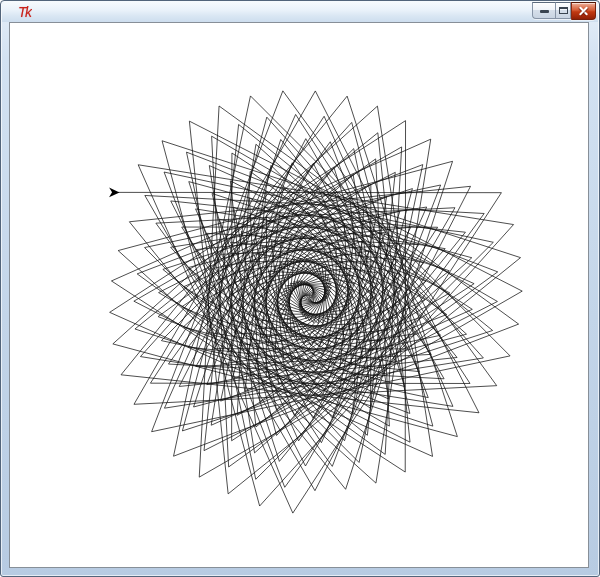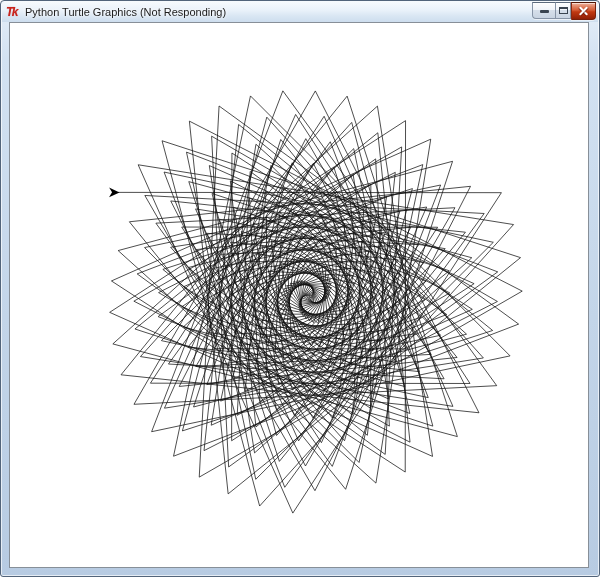--- a/index.html
+++ b/index.html
@@ -16,23 +16,23 @@
     box-shadow:inset 0 0 0 1px rgba(255,255,255,0.65);
     box-sizing:border-box;
   }
   .titlebar{
     position:absolute;top:1px;left:1px;right:1px;height:20px;
     background:linear-gradient(180deg,#f6fafd 0%,#eaf2fa 40%,#d9e6f3 70%,#cdddee 100%);
     border-radius:3px 3px 0 0;
     display:flex;align-items:center;
   }
   .tkicon{
-    margin-left:4px;width:14px;height:13px;flex:0 0 auto;
-    color:#c8231c;font-weight:bold;font-style:italic;
-    font-size:12px;line-height:13px;letter-spacing:-1.5px;
+    margin-left:16px;width:14px;height:13px;flex:0 0 auto;
+    color:#c8231c;font-weight:normal;font-style:italic;
+    font-size:14px;line-height:13px;letter-spacing:-1.5px;
     text-shadow:0 0 1px rgba(200,35,28,0.5);
     overflow:hidden;
   }
   .wtitle{
     margin-left:5px;
     font-size:11px;color:#1b1b1b;white-space:nowrap;
     text-shadow:0 0 3px #ffffff,0 0 6px #ffffff;
   }
   .winbtns{
     position:absolute;top:0;right:2px;height:18px;
@@ -75,21 +75,20 @@
   }
   .canvas svg{display:block;width:100%;height:100%;}
 </style>
 </head>
 <body>
 
 <div class="window">
 
   <div class="titlebar">
     <span class="tkicon">Tk</span>
-    <span class="wtitle">Python Turtle Graphics (Not Responding)</span>
     <div class="winbtns">
       <div class="wbtn minb">
         <span class="glyph-min"></span>
       </div>
       <div class="wbtn maxb">
         <span class="glyph-max"></span>
       </div>
       <div class="wbtn closeb">
         <span class="glyph-close"></span>
       </div>

